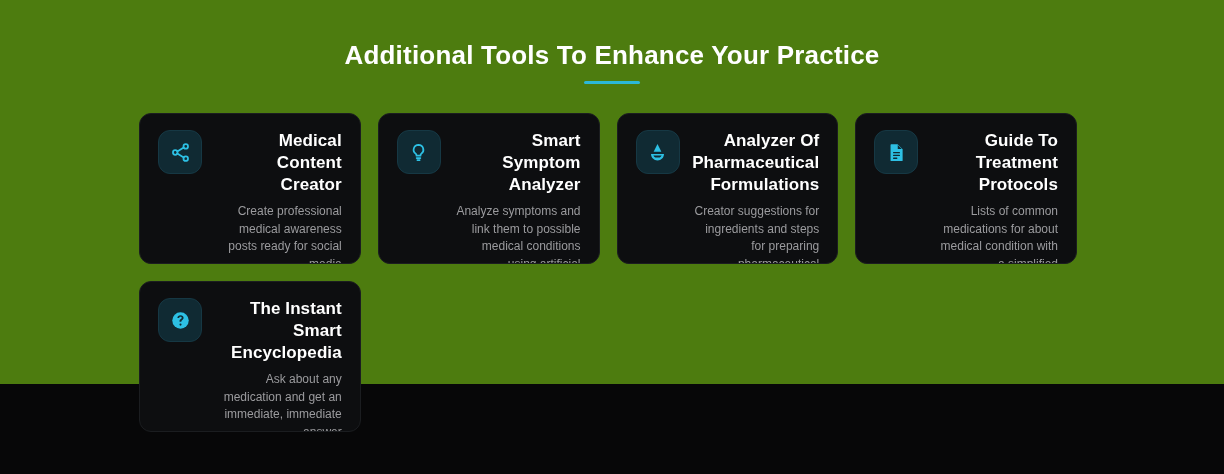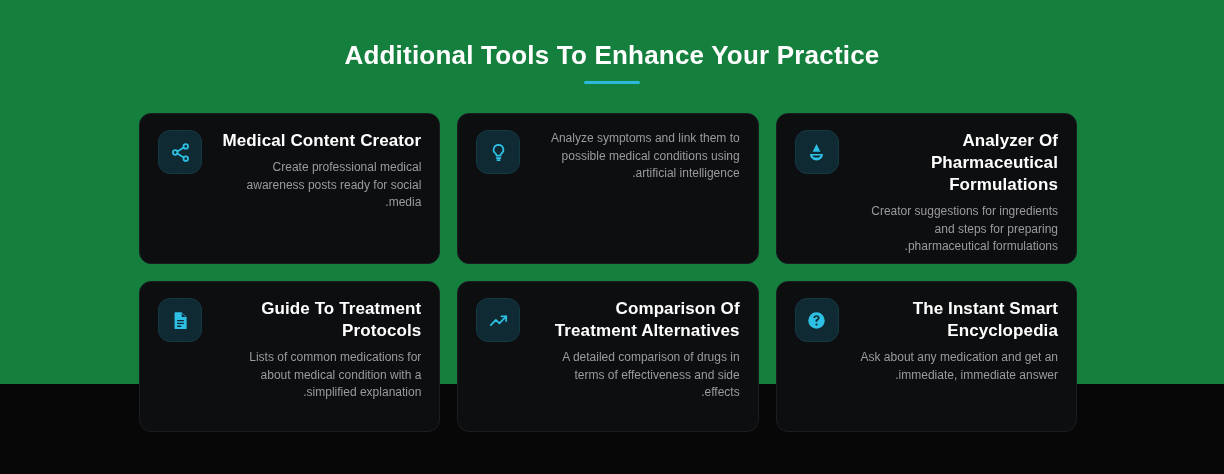--- a/index.html
+++ b/index.html
@@ -15,21 +15,21 @@
     background: #070708;
     font-family: "Liberation Sans", sans-serif;
     color: #ffffff;
     -webkit-font-smoothing: antialiased;
   }
 
   .page {
     position: relative;
     width: 1224px;
     height: 384px;
-    background: #15803d;
+    background: #4d7c0f;
     padding-left: 28px;
   }
 
   
   .heading-wrap {
     position: absolute;
     top: 38px;
     left: 0;
     width: 1224px;
     text-align: center;
@@ -51,21 +51,21 @@
     background: #2bb8d9;
   }
 
   
   .cards-grid {
     position: absolute;
     top: 113px;
     left: 139px;
     width: 938px;
     display: grid;
-    grid-template-columns: repeat(3, 1fr);
+    grid-template-columns: repeat(4, 1fr);
     grid-auto-rows: 151px;
     column-gap: 17px;
     row-gap: 17px;
   }
 
   .card {
     position: relative;
     background: #0d0e10;
     border: 1px solid #1b1d20;
     border-radius: 12px;
@@ -158,20 +158,21 @@
             <circle cx="18" cy="19" r="2.6"></circle>
             <line x1="8.3" y1="10.8" x2="15.7" y2="6.2"></line>
             <line x1="8.3" y1="13.2" x2="15.7" y2="17.8"></line>
           </svg>
         </span>
       </div>
     </div>
 
     <div class="card">
       <div class="card-body">
+        <div class="card-title">Smart Symptom Analyzer</div>
         <div class="card-desc">Analyze symptoms and link them to possible medical conditions using artificial intelligence.</div>
       </div>
       <div class="icon-tile">
         <span>
           <svg viewBox="0 0 24 24" aria-hidden="true">
             <path d="M12 3.2a5.6 5.6 0 0 0-3.3 10.1c.6.5 1 1.2 1 2v.4h4.6v-.4c0-.8.4-1.5 1-2A5.6 5.6 0 0 0 12 3.2z"></path>
             <line x1="9.9" y1="18.4" x2="14.1" y2="18.4"></line>
             <line x1="10.7" y1="20.7" x2="13.3" y2="20.7"></line>
           </svg>
         </span>
@@ -205,34 +206,20 @@
             <path d="M6 2.6h7.2L19 8.4V21a.8.8 0 0 1-.8.8H6a.8.8 0 0 1-.8-.8V3.4A.8.8 0 0 1 6 2.6z"></path>
             <path class="knockout" d="M13.4 3.4v4.6h4.6z"></path>
             <rect class="knockout" x="8" y="11.4" width="8" height="1.5" rx="0.7"></rect>
             <rect class="knockout" x="8" y="14.6" width="8" height="1.5" rx="0.7"></rect>
             <rect class="knockout" x="8" y="17.8" width="5" height="1.5" rx="0.7"></rect>
           </svg>
         </span>
       </div>
     </div>
 
-    <div class="card">
-      <div class="card-body">
-        <div class="card-title">Comparison Of Treatment Alternatives</div>
-        <div class="card-desc">A detailed comparison of drugs in terms of effectiveness and side effects.</div>
-      </div>
-      <div class="icon-tile">
-        <span>
-          <svg viewBox="0 0 24 24" aria-hidden="true">
-            <polyline points="3.2,17.2 9,11.4 13,15.4 20.8,7.2"></polyline>
-            <polyline points="15.4,7.2 20.8,7.2 20.8,12.6"></polyline>
-          </svg>
-        </span>
-      </div>
-    </div>
 
     <div class="card">
       <div class="card-body">
         <div class="card-title">The Instant Smart Encyclopedia</div>
         <div class="card-desc">Ask about any medication and get an immediate, immediate answer.</div>
       </div>
       <div class="icon-tile">
         <span>
           <svg class="filled" viewBox="0 0 24 24" aria-hidden="true">
             <circle cx="12" cy="12" r="9.4"></circle>

